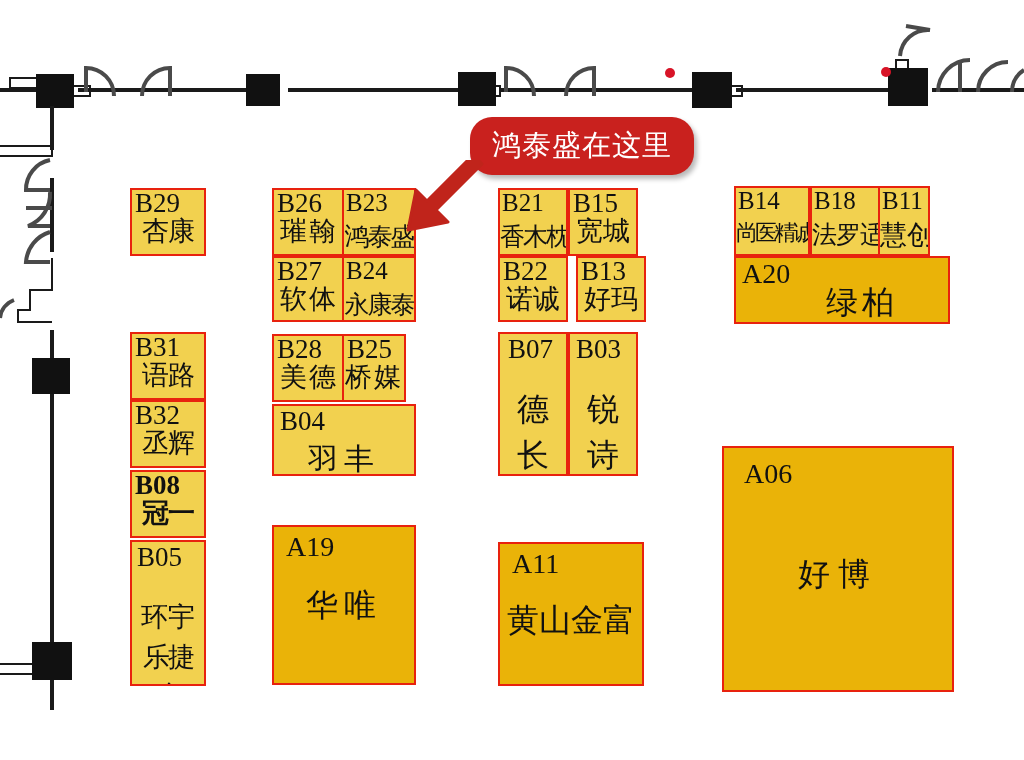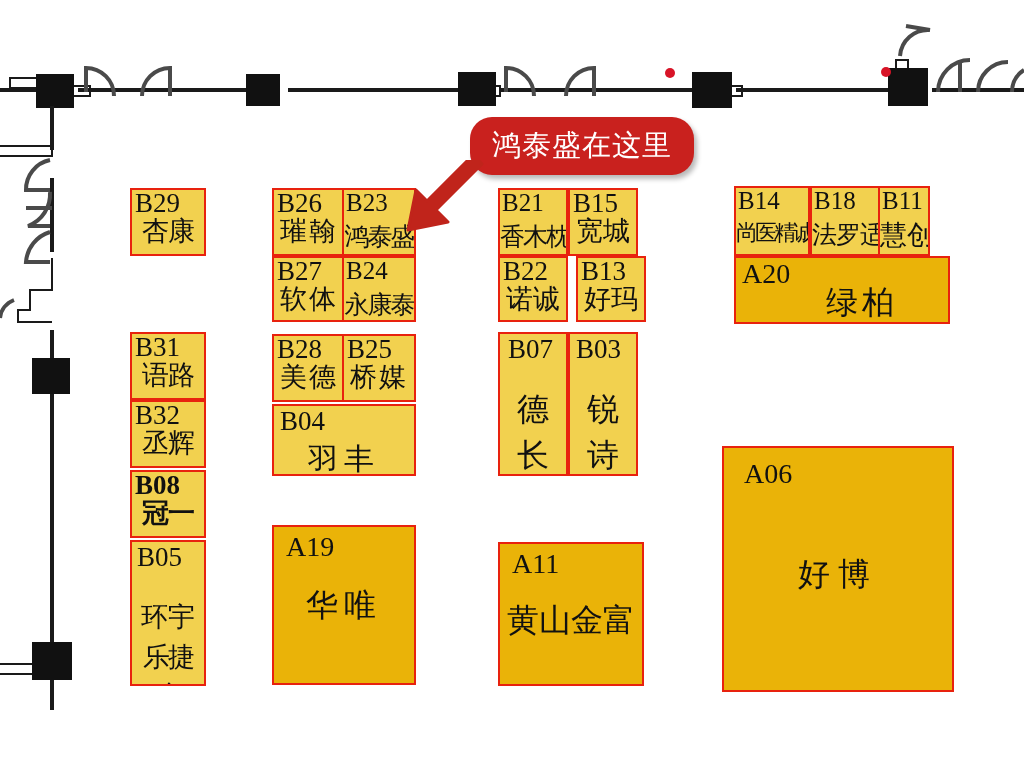--- a/index.html
+++ b/index.html
@@ -245,21 +245,21 @@
     <span class="booth-name" style="letter-spacing:2px;">软体</span>
   </div>
   <div class="booth yellow tiny" style="left:342px; top:256px; width:74px; height:66px;">
     <span class="booth-code">B24</span>
     <span class="booth-name">永康泰</span>
   </div>
   <div class="booth yellow compact" style="left:272px; top:334px; width:74px; height:68px;">
     <span class="booth-code">B28</span>
     <span class="booth-name" style="letter-spacing:2px;">美德</span>
   </div>
-  <div class="booth yellow compact" style="left:342px; top:334px; width:74px; height:68px;">
+  <div class="booth yellow compact" style="left:342px; top:334px; width:64px; height:68px;">
     <span class="booth-code">B25</span>
     <span class="booth-name" style="letter-spacing:2px;">桥媒</span>
   </div>
   <div class="booth yellow wide" style="left:272px; top:404px; width:144px; height:72px;">
     <span class="booth-code">B04</span>
     <span class="booth-name" style="letter-spacing:6px;">羽丰</span>
   </div>
   <div class="booth blue big" style="left:272px; top:525px; width:144px; height:160px;">
     <span class="booth-code">A19</span>
     <span class="booth-name" style="top:62px; letter-spacing:6px;">华唯</span>

